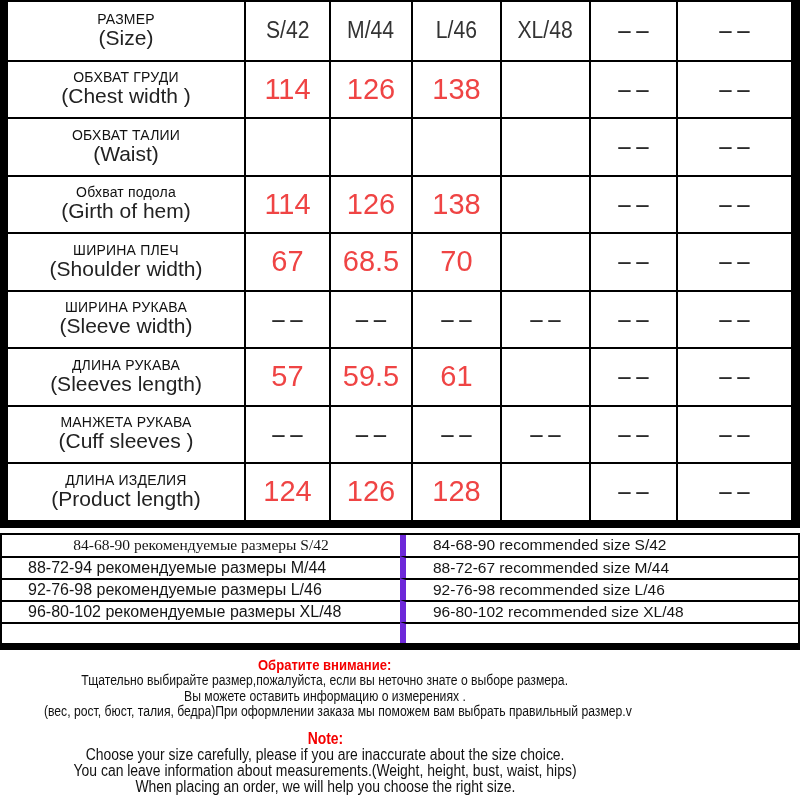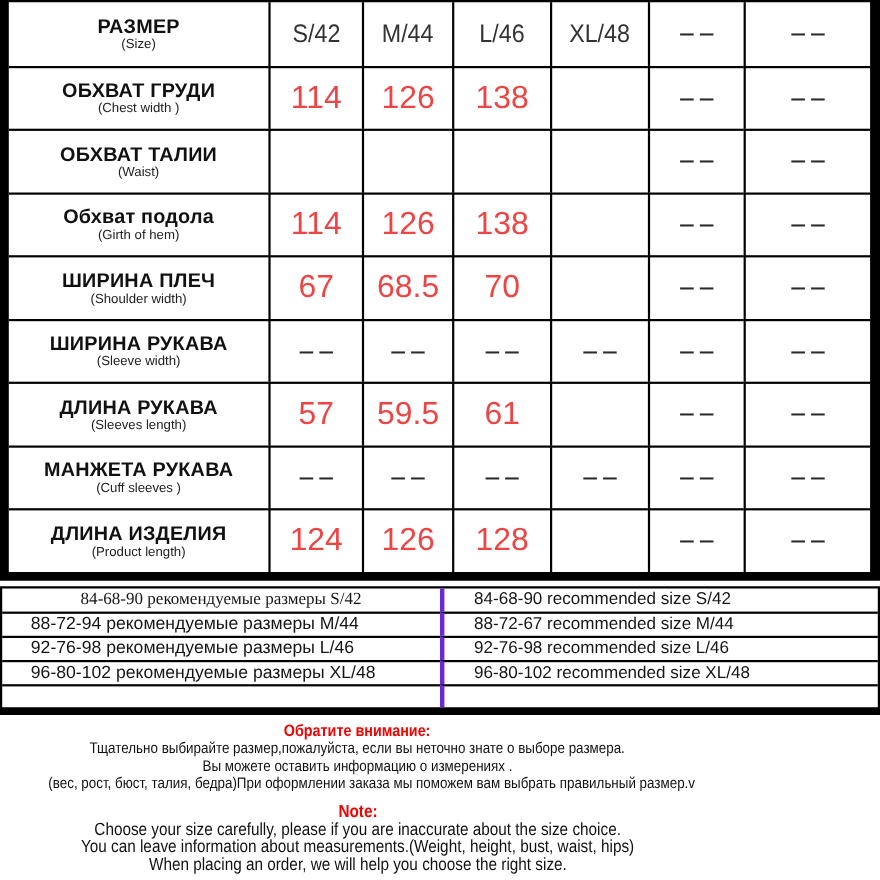--- a/index.html
+++ b/index.html
@@ -14,39 +14,39 @@
     border-right:9px solid #000;
     border-top:2px solid #000;
     border-bottom:8px solid #000;
     background:#fff;
   }
   .trow { display:grid; grid-template-columns:236px 85px 82px 89px 89px 87px 1fr; height:57.5px; }
   .trow .cell { display:flex; align-items:center; justify-content:center; overflow:hidden; }
   .trow .cell + .cell { border-left:2px solid #000; }
   .trow + .trow .cell { border-top:2px solid #000; }
   .labelcell { flex-direction:column; line-height:1.08; }
-  .lbl-ru { font-weight:bold; font-size:18px; letter-spacing:0.2px; color:#111; white-space:pre; }
-  .lbl-en { font-size:12px; color:#222; white-space:pre; }
+  .lbl-ru { font-weight:normal; font-size:14px; letter-spacing:0.2px; color:#111; white-space:pre; }
+  .lbl-en { font-size:21px; color:#222; white-space:pre; }
   .val { font-size:29px; color:#ef4444; }
   .sizeval { font-size:23px; color:#333; display:inline-block; transform:scaleX(0.92); }
   .dashval { font-size:25px; color:#2b2b2b; letter-spacing:4px; text-indent:4px; font-weight:bold; transform:scaleY(0.75); }
 
   
   .rectable {
     width:800px; margin-top:5px;
     border-top:2px solid #000;
     border-bottom:7px solid #000;
     border-left:2px solid #000;
     border-right:2px solid #000;
     background:#fff;
   }
   .rrow { display:grid; grid-template-columns:1fr 1fr; height:21.8px; }
   .rrow + .rrow .rcell { border-top:2px solid #000; }
   .rcell { display:flex; align-items:center; overflow:hidden; white-space:pre; }
-  .rcell.rright { border-left:4px solid #6d28d9; padding-left:27px; font-size:15.5px; color:#151515; }
+  .rcell.rright { border-left:6px solid #6d28d9; padding-left:27px; font-size:15.5px; color:#151515; }
   .rcell.rleft { padding-left:26px; font-size:16px; color:#151515; }
   .rcell.rleft.serifrow { justify-content:center; padding-left:0; font-family:"Liberation Serif", serif; font-size:15.5px; }
 
   
   .notes { width:650px; text-align:center; }
   .notes-ru { margin-top:7px; }
   .notes-en { margin-top:11px; }
   .note-heading { line-height:16px; }
   .note-heading .narrow { color:var(--red, #f40000); font-weight:bold; }
   .notes-ru .note-heading .narrow { font-size:15px; }

